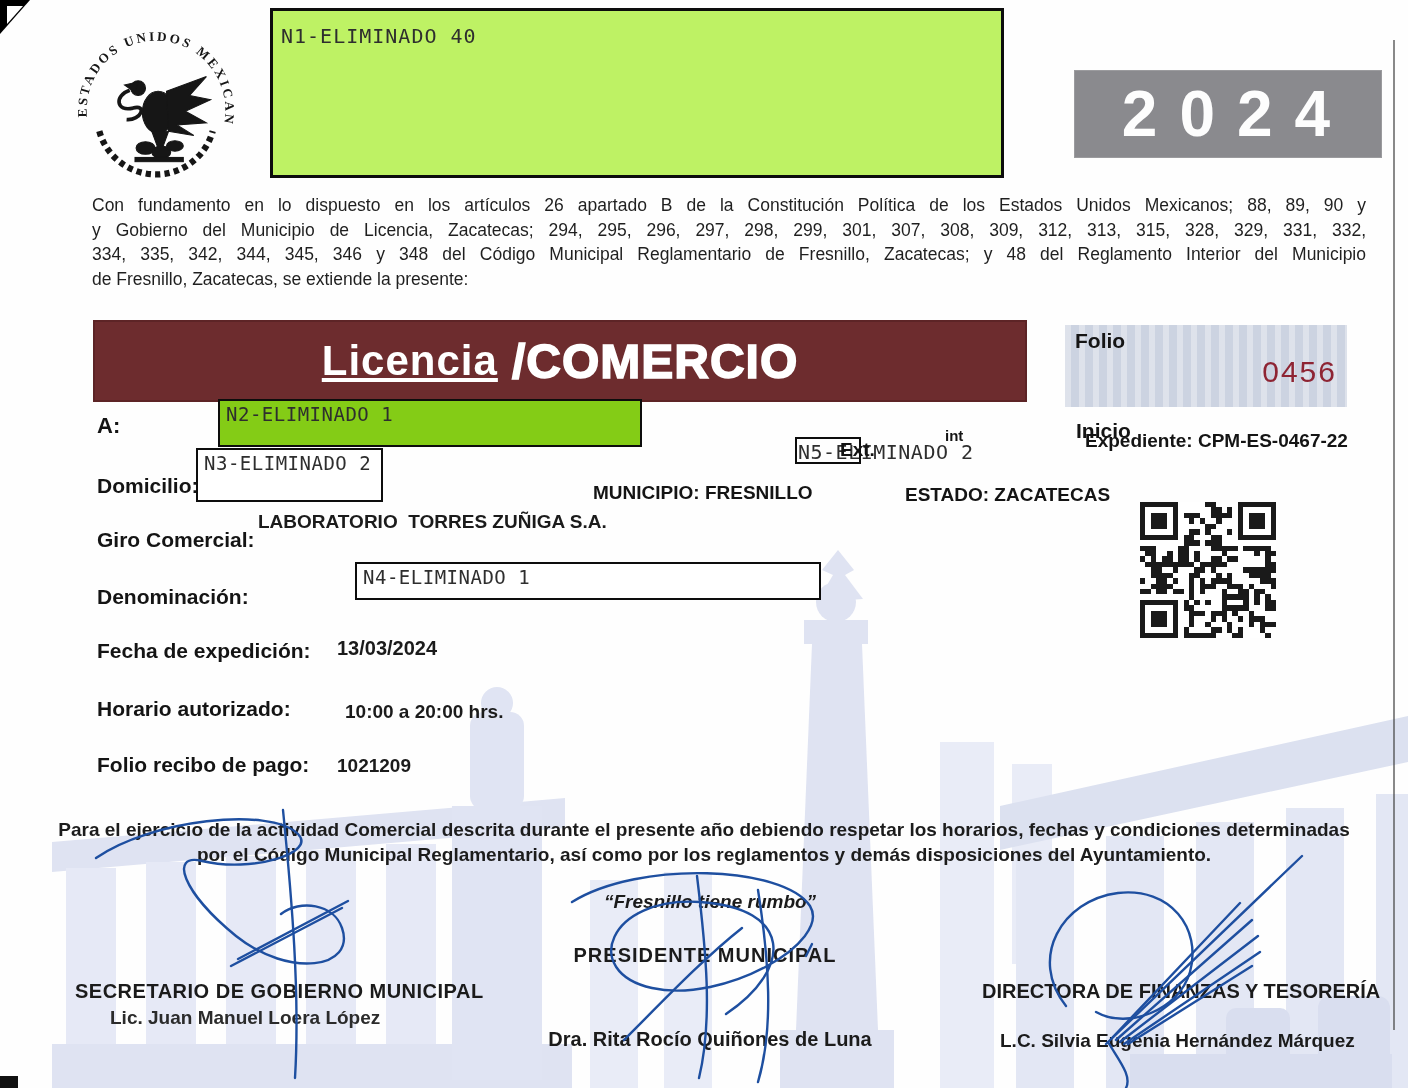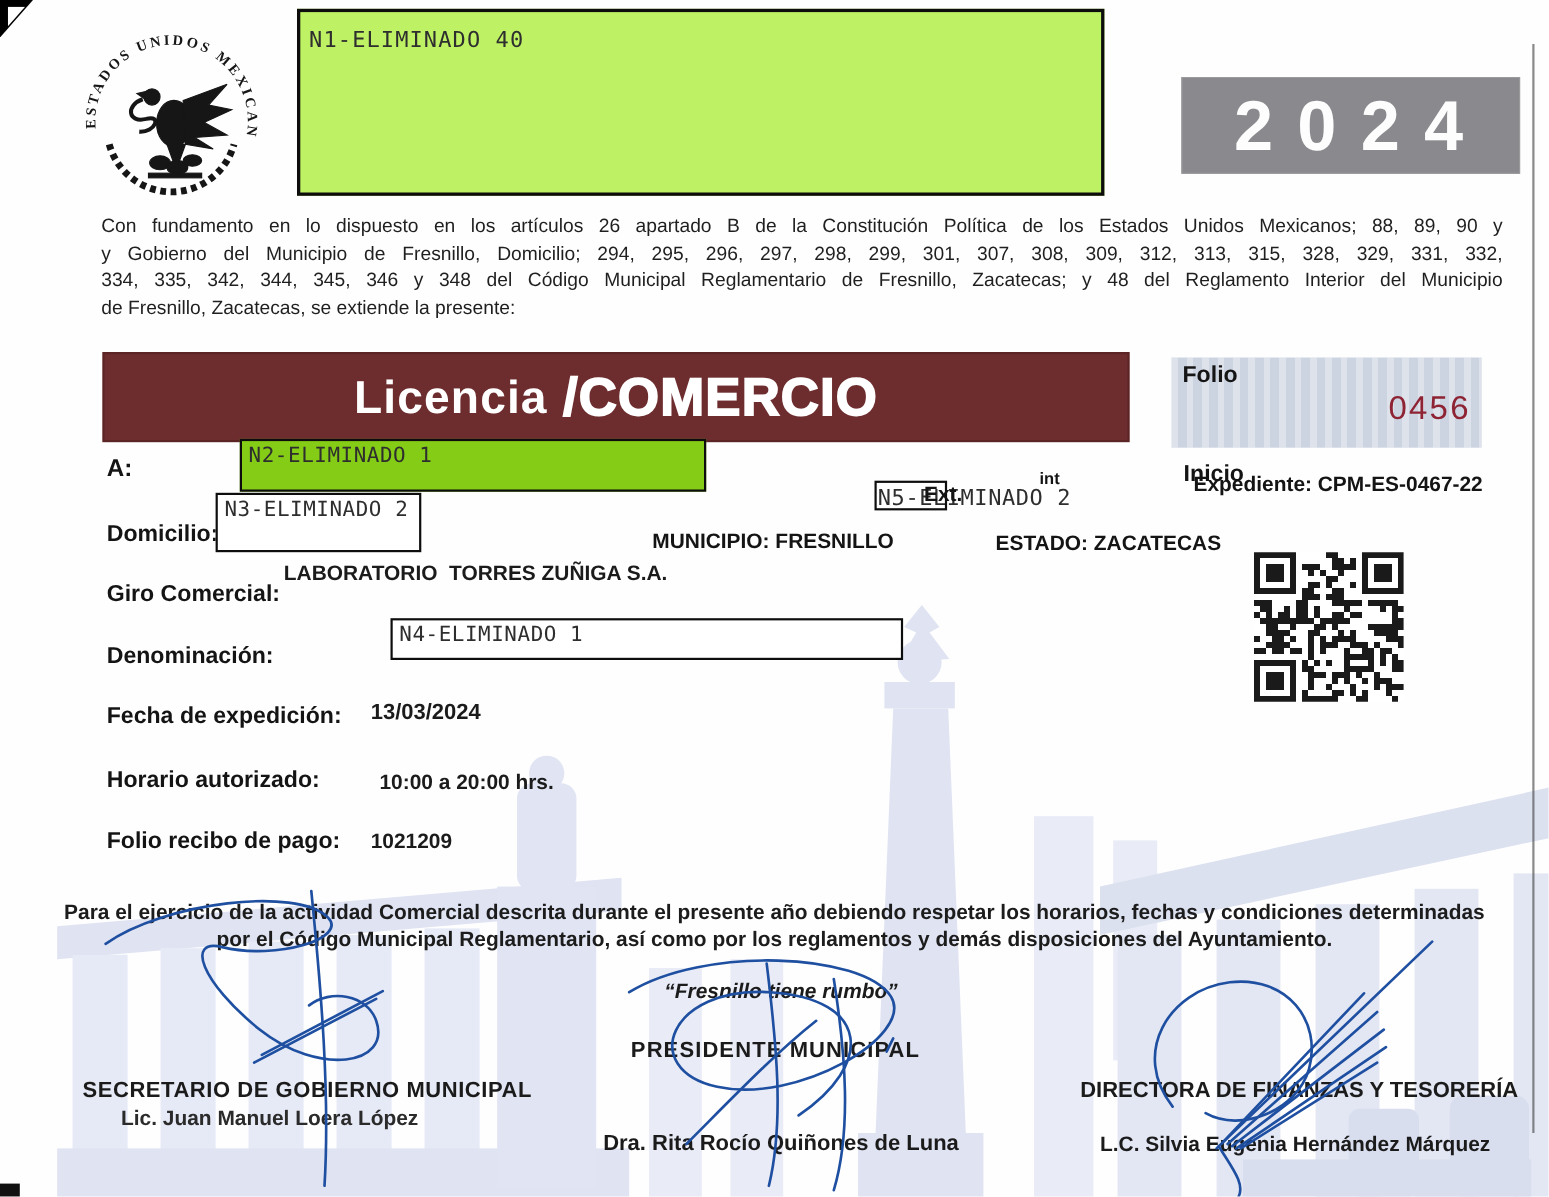--- a/index.html
+++ b/index.html
@@ -37,21 +37,21 @@
   
   .legal { left:92px; top:193px; width:1274px; z-index:2; font-size:17.5px;
     line-height:24.6px; color:#1f1f1f; }
   .legal .jline { text-align:justify; text-align-last:justify; }
   .legal .jline.last { text-align-last:left; }
 
   
   .banner { left:95px; top:322px; width:930px; height:78px; background:#6d2c2e;
     display:flex; align-items:center; justify-content:center; z-index:2;
     box-shadow:0 0 0 2px #5d2426; }
-  .banner .lic { color:#fff; font-size:42px; font-weight:bold; letter-spacing:1px; }
+  .banner .lic { color:#fff; font-size:42px; font-weight:bold; letter-spacing:1px;text-decoration:underline; }
   .banner .com { color:#fff; font-size:48px; font-weight:bold; letter-spacing:1px;
     -webkit-text-stroke:1.6px #ffffff; margin-left:14px; }
   .folio-box { left:1065px; top:325px; width:282px; height:82px; background:#ccd3e1;
     z-index:2; padding:4px 10px;
     background-image:repeating-linear-gradient(90deg, rgba(255,255,255,.35) 0 6px, rgba(0,0,0,0) 6px 14px); }
   .folio-box .flabel { font-weight:bold; font-size:21px; color:#151515; }
   .folio-box .fnum { text-align:right; font-size:30px; color:#8e2433; margin-top:2px; letter-spacing:2px; }
   .inicio { left:1076px; top:419px; font-weight:bold; font-size:21px; z-index:2; color:#141414; }
   .expediente { left:1085px; top:430px; font-weight:bold; font-size:19px; z-index:2; color:#141414; }
 
@@ -179,21 +179,21 @@
   <div class="abs n1-box">
     <span class="mono">N1-ELIMINADO 40</span>
   </div>
 
   <div class="abs year-badge">
     <span>2024</span>
   </div>
 
   <div class="abs legal">
     <div class="jline">Con fundamento en lo dispuesto en los artículos 26 apartado B de la Constitución Política de los Estados Unidos Mexicanos; 88, 89, 90 y</div>
-    <div class="jline">y Gobierno del Municipio de Fresnillo, Domicilio; 294, 295, 296, 297, 298, 299, 301, 307, 308, 309, 312, 313, 315, 328, 329, 331, 332,</div>
+    <div class="jline">y Gobierno del Municipio de Licencia, Zacatecas; 294, 295, 296, 297, 298, 299, 301, 307, 308, 309, 312, 313, 315, 328, 329, 331, 332,</div>
     <div class="jline">334, 335, 342, 344, 345, 346 y 348 del Código Municipal Reglamentario de Fresnillo, Zacatecas; y 48 del Reglamento Interior del Municipio</div>
     <div class="jline last">de Fresnillo, Zacatecas, se extiende la presente:</div>
   </div>
 
   <div class="abs banner">
     <span class="lic">Licencia</span>
     <span class="com">/COMERCIO</span>
   </div>
 
   <div class="abs folio-box">

